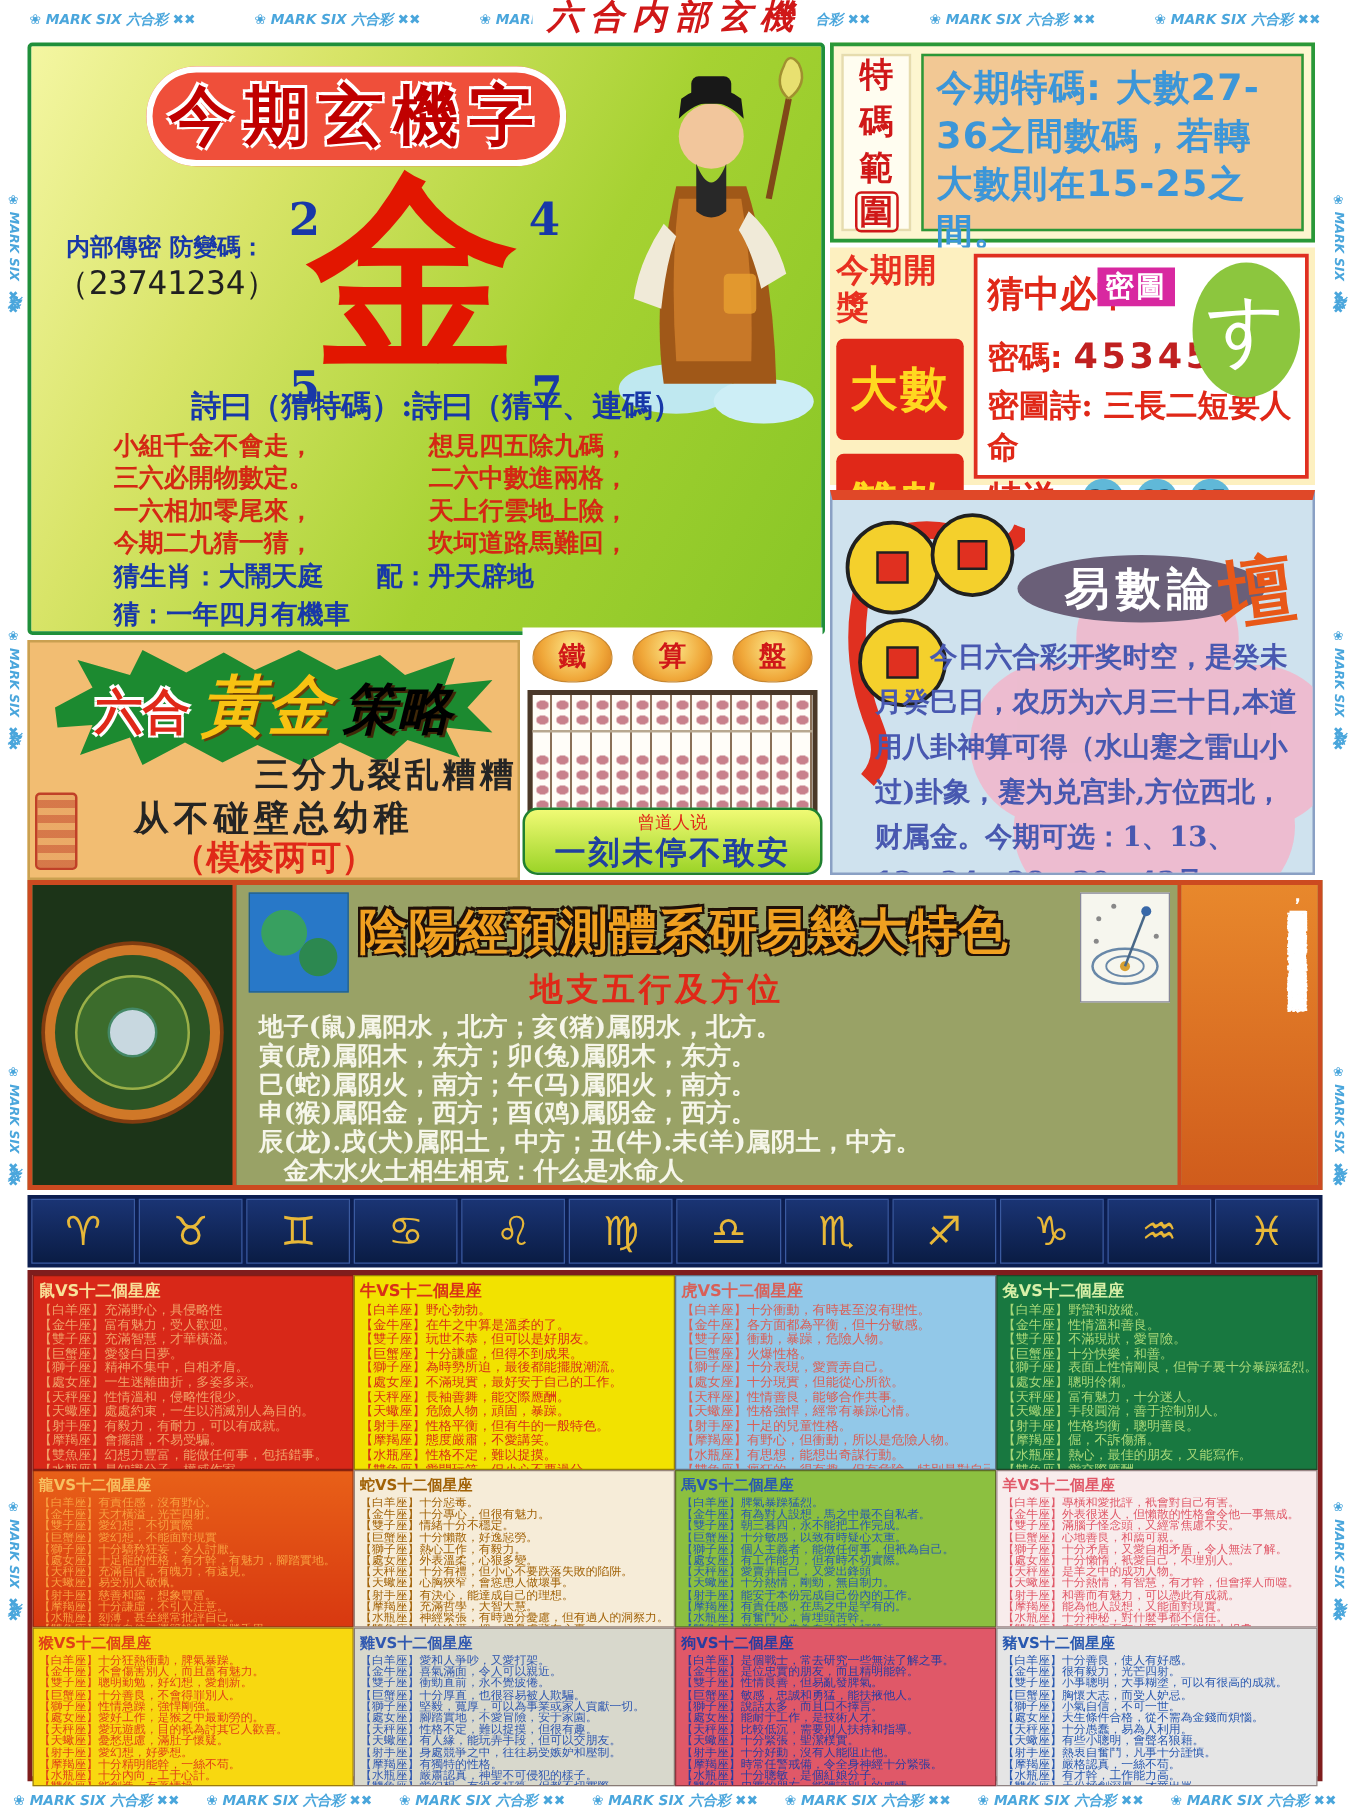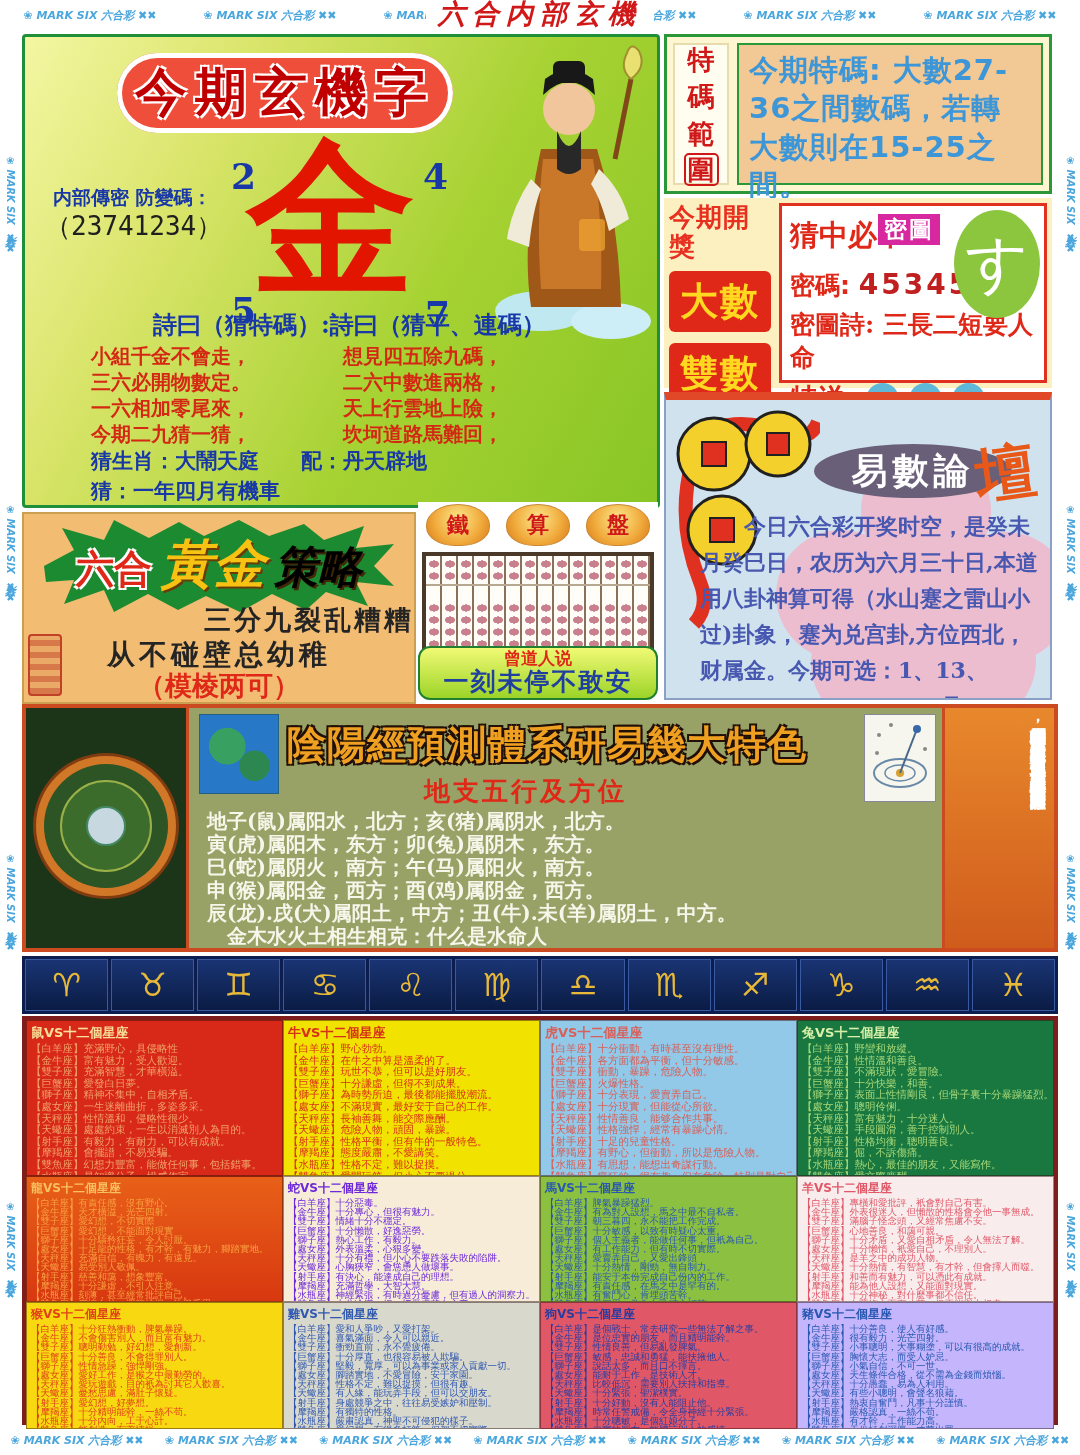--- a/index.html
+++ b/index.html
@@ -50,21 +50,21 @@
   .range-label .boxed{border:2px solid #d01818;border-radius:5px;padding:0 2px;line-height:1.1}
   .range-body{flex:1;background:#f2c894;border:2px solid #2a9838;color:#3c96d8;font-weight:bold;
        font-size:29px;line-height:1.32;padding:6px 10px;letter-spacing:1px}
 
   
   .p-draw{position:absolute;left:664px;top:198px;width:388px;height:190px;background:#fdf0c0;
        display:flex;padding:5px;gap:8px;box-sizing:border-box}
   .draw-left{width:102px;display:flex;flex-direction:column}
   .draw-title{color:#e83020;font-weight:bold;font-size:26px;line-height:1.1;letter-spacing:1px}
   .draw-box{background:#e02818;color:#ffd820;font-weight:bold;font-size:38px;text-align:center;
-       border-radius:6px;padding:5px 0;margin-top:11px;letter-spacing:2px}
+       border-radius:6px;padding:15px 0;margin-top:11px;letter-spacing:2px}
   .draw-right{flex:1;background:#fff;border:3px solid #e03020;position:relative;padding:6px 8px;box-sizing:border-box}
   .d-win{color:#e02818;font-weight:bold;font-size:29px;margin-top:4px}
   .d-mitu{position:absolute;right:104px;top:8px;background:#d828a0;color:#fff;font-weight:bold;
        font-size:23px;padding:0 6px;letter-spacing:2px}
   .d-glyph{position:absolute;right:4px;top:4px;width:86px;height:108px;background:#8cc63e;
        border-radius:50%;color:#fff;font-size:62px;display:flex;align-items:center;justify-content:center}
   .d-pass{margin-top:12px;font-size:25px;font-weight:bold;color:#e02818}
   .d-pass b{color:#c02020;font-size:28px;font-weight:bold;letter-spacing:3px}
   .d-poem{margin-top:6px;color:#e02818;font-weight:bold;font-size:25px}
   .d-tesong{margin-top:6px;color:#e02818;font-weight:bold;font-size:28px;display:flex;align-items:center}
@@ -105,21 +105,21 @@
        border-radius:50% 50% 45% 45%;display:flex;align-items:center;justify-content:center;
        color:#d01818;font-weight:bold;font-size:22px;border:1px solid #c88830}
   .a-frame{position:absolute;left:4px;top:50px;right:4px;height:92px;border:4px solid #4a3828;background:#fffdf8;
        background-image:repeating-linear-gradient(90deg,transparent 0 14px,#8a7058 14px 16px)}
   .a-frame:after{content:"";position:absolute;left:0;right:0;top:28px;height:2px;background:#b8a890}
   .a-beads-t,.a-beads-b{position:absolute;left:0;right:0;
        background-image:radial-gradient(ellipse 7px 5px at 8px 6px,#c8808c 70%,transparent 72%);background-size:16px 12px}
   .a-beads-t{top:2px;height:24px}.a-beads-b{bottom:2px;height:44px}
   .a-quote{position:absolute;left:0;right:0;bottom:0;height:54px;border:2px solid #208030;border-radius:12px;
        background:linear-gradient(#f0fa74,#9cd428);text-align:center;box-sizing:border-box}
-  .a-speaker{color:#e02818;font-weight:bold;font-size:17px;line-height:20px}
+  .a-speaker{color:#e02818;font-weight:normal;font-size:14px;line-height:20px}
   .a-text{color:#2040a0;font-weight:bold;font-size:25px;line-height:28px;letter-spacing:2px}
 
   
   .p-yinyang{position:absolute;left:22px;top:704px;width:1036px;height:248px;background:#99a266;
        border:4px solid #cc4a20;display:flex;box-sizing:border-box}
   .c-compass{width:160px;background:#1c3418;border-right:3px solid #cc4a20;position:relative;flex:none}
   .c-ring{position:absolute;border-radius:50%}
   .c-r1{left:10px;top:48px;width:140px;height:140px;background:#d07828;box-shadow:0 0 0 3px #803c10}
   .c-r2{left:18px;top:56px;width:124px;height:124px;background:#2c5424}
   .c-r3{left:34px;top:72px;width:92px;height:92px;background:#3c6c2c;border:2px solid #9ab048;box-sizing:border-box}
@@ -149,27 +149,27 @@
   .block{padding:3px 4px;overflow:hidden;border:1px solid rgba(40,10,10,.45);box-sizing:border-box}
   .block .hd{font-weight:bold;margin-bottom:1px;white-space:nowrap}
   .gl{white-space:nowrap;overflow:hidden}
   .r1 .hd{font-size:13px}.r1 .gl{font-size:10.5px;line-height:11.6px}
   .r2 .hd,.r3 .hd{font-size:12px}.r2 .gl,.r3 .gl{font-size:9.5px;line-height:9.2px}
   .b-r1c1{background:#d82818;color:#f0a068}.b-r1c1 .hd{color:#f8e098}
   .b-r1c2{background:#f2e200;color:#d83018}
   .b-r1c3{background:#92c8e8;color:#d86058}
   .b-r1c4{background:#187840;color:#a8d878}.b-r1c4 .hd{color:#d8f0a8}
   .b-r2c1{background:linear-gradient(#e86018,#d83810);color:#f8a040}.b-r2c1 .hd{color:#f8c060}
-  .b-r2c2{background:#f6ecd8;color:#6d28d9}
+  .b-r2c2{background:#f6ecd8;color:#a16207}
   .b-r2c3{background:#8cc040;color:#2858b0}
   .b-r2c4{background:#f8ecec;color:#e05868}
   .b-r3c1{background:#f8d810;color:#e04018}
   .b-r3c2{background:#d8d8cc;color:#3058b0}
   .b-r3c3{background:#e05868;color:#283ca0}
-  .b-r3c4{background:#c4b5fd;color:#2858b0}
+  .b-r3c4{background:#e5e5e5;color:#2858b0}
 </style>
 </head>
 <body>
 
 <div class="b-top">
   <span>❀ MARK SIX 六合彩 ✖✖</span>
   <span>❀ MARK SIX 六合彩 ✖✖</span>
   <span>❀ MARK SIX 六合彩 ✖✖</span>
   <span>❀ MARK SIX 六合彩 ✖✖</span>
   <span>❀ MARK SIX 六合彩 ✖✖</span>

